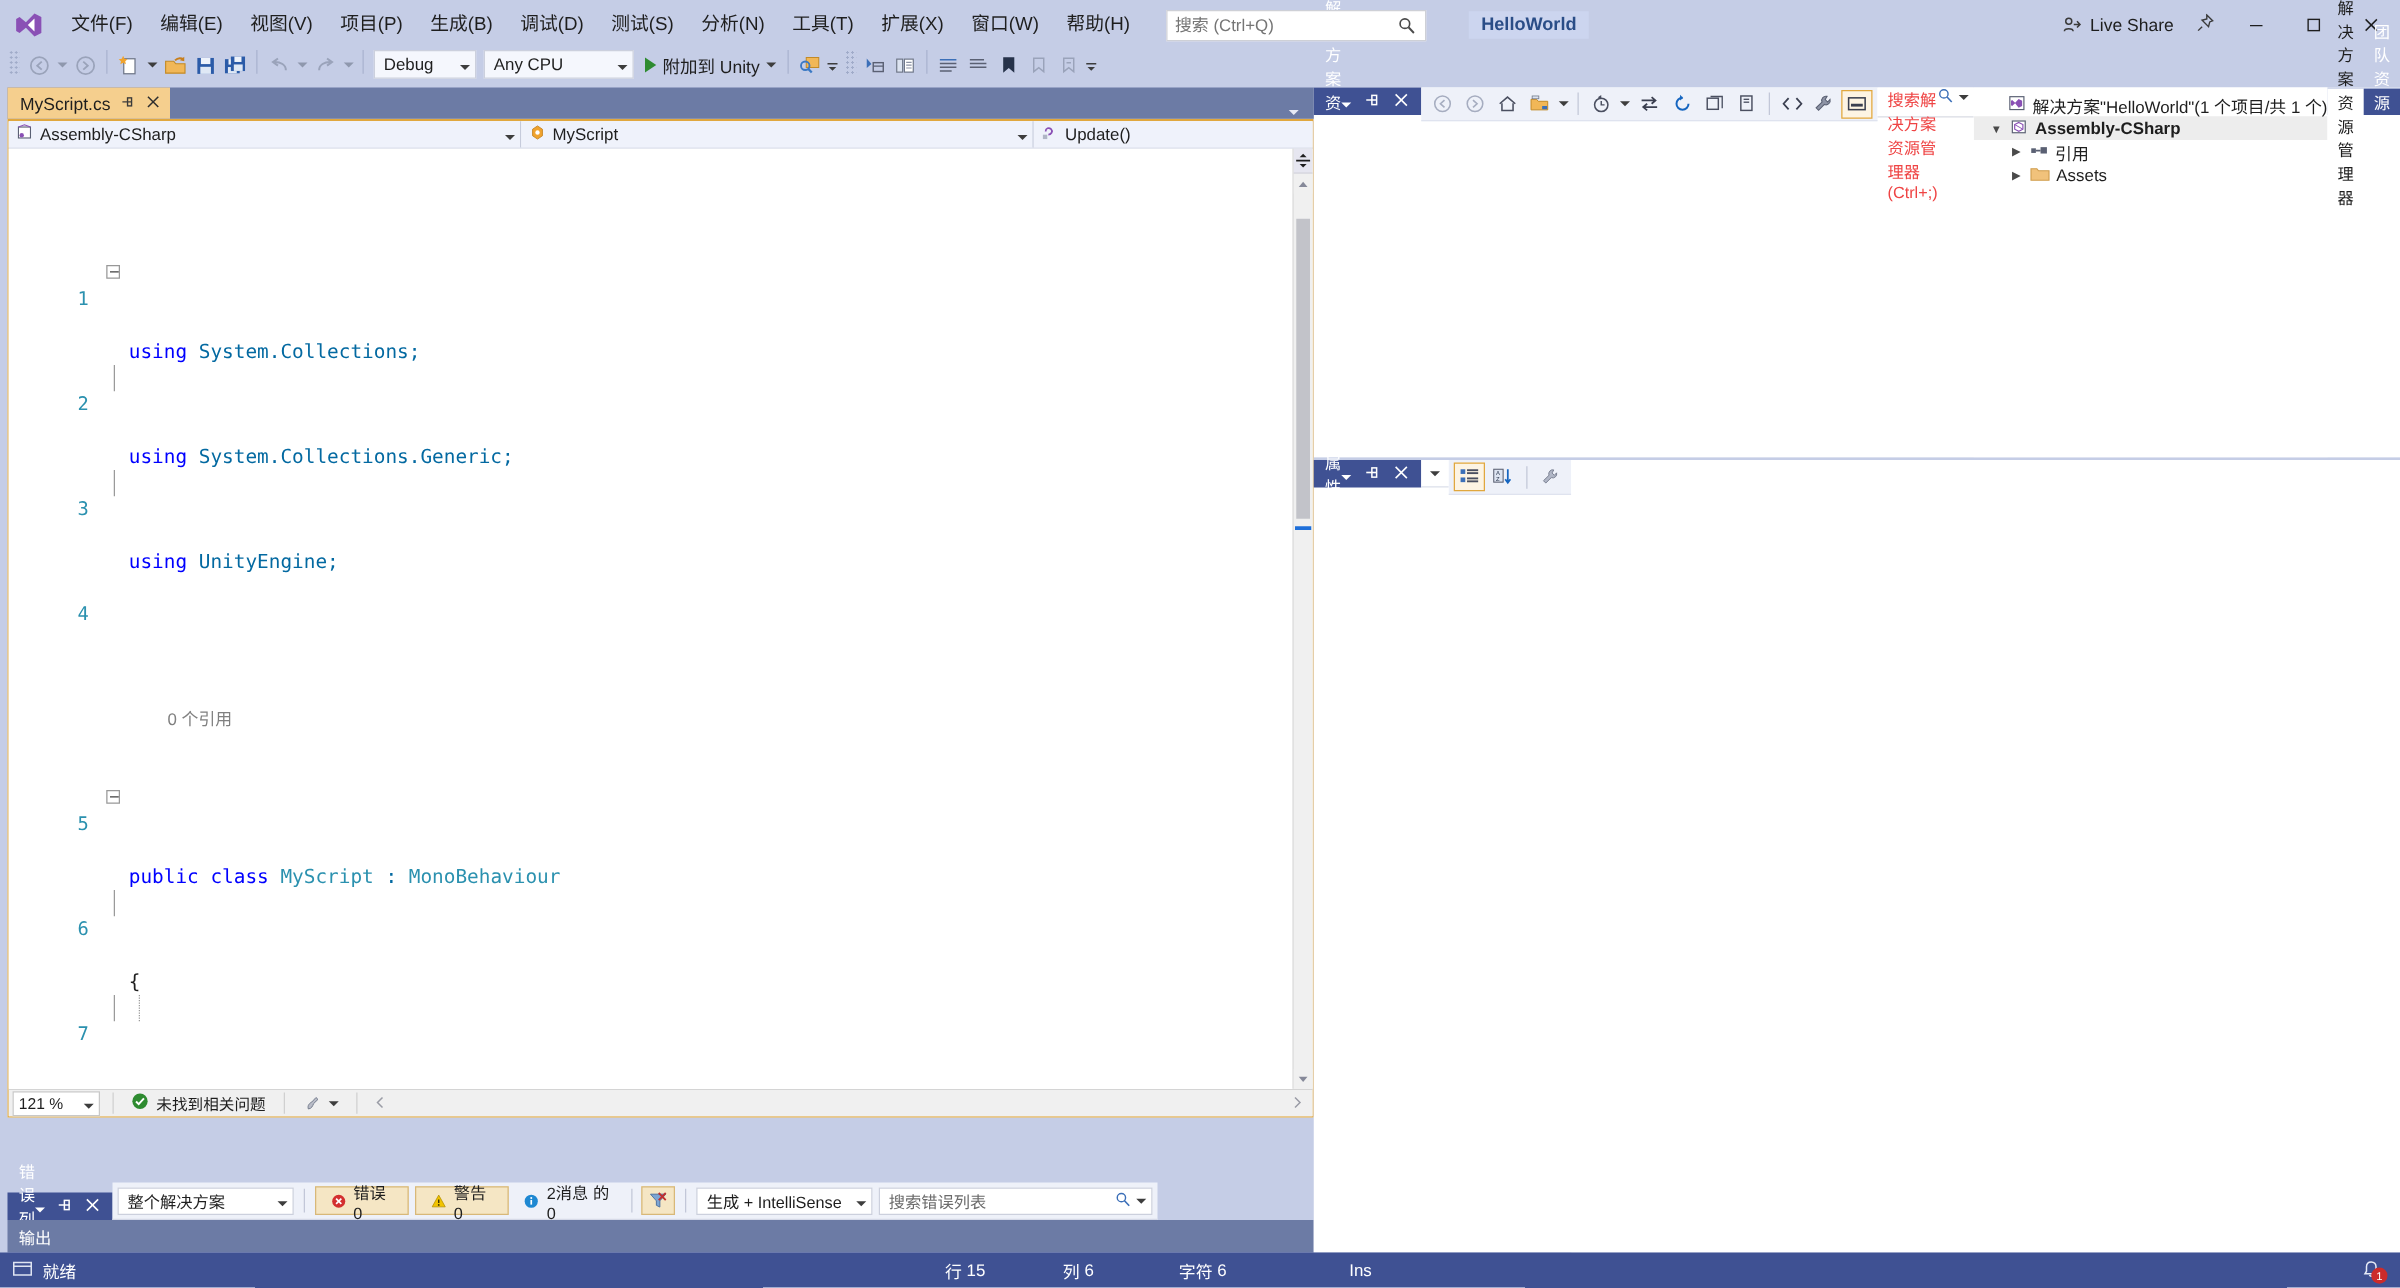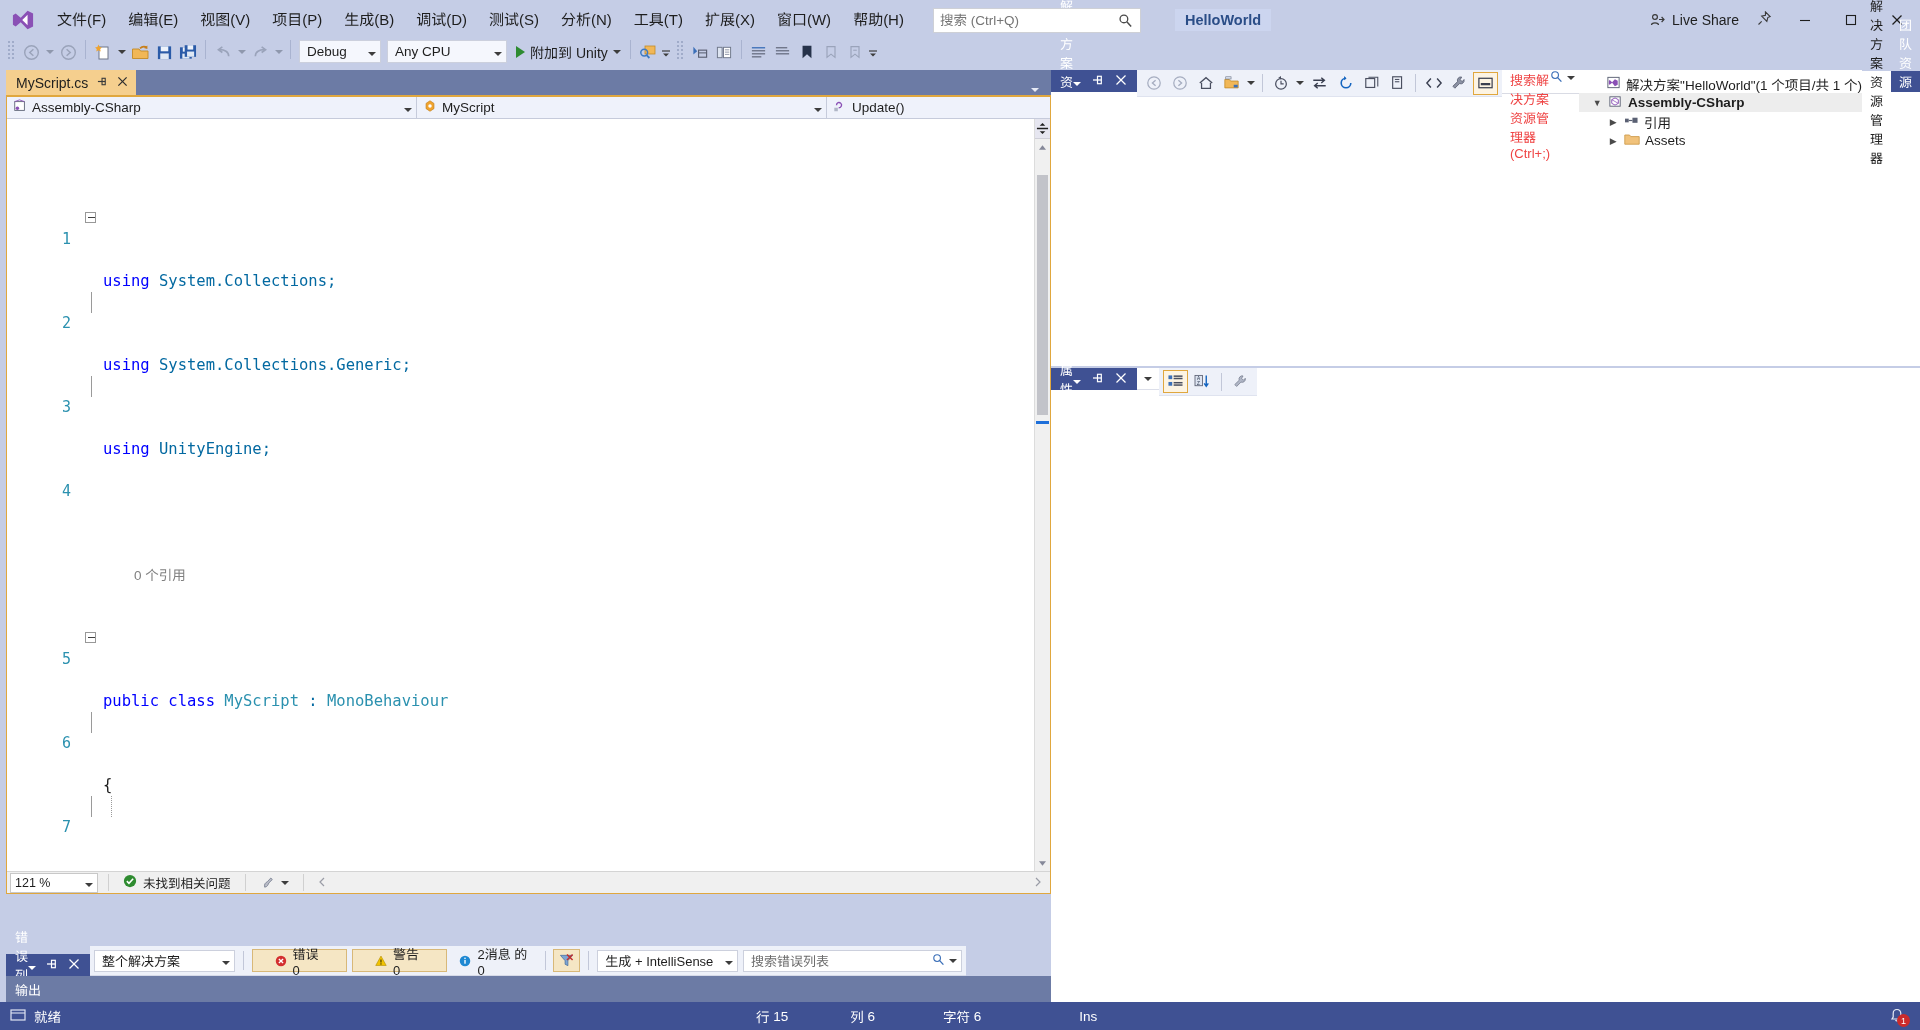--- a/index.html
+++ b/index.html
@@ -86,35 +86,35 @@
 
   .vscroll{ flex:0 0 16px; background:#f0f0f0; border-left:1px solid #dcdcdc; position:relative; }
   .vs-split{ height:20px; background:#e6e6f0; border-bottom:1px solid #cfcfd8; display:flex;
              align-items:center; justify-content:center; }
   .vs-up,.vs-dn{ height:16px; display:flex; align-items:center; justify-content:center; background:#f0f0f0;}
   .vs-thumb{ position:absolute; left:2px; right:2px; background:#c2c3c9; }
   .vs-mark{ position:absolute; left:1px; right:1px; height:3px; background:#1e6fd9; }
 
   .editstatus{ height:22px; background:#f0f0f0; border-top:1px solid #d4d4d4; display:flex;
                align-items:center; flex:0 0 22px; font-size:12.5px; color:#1e1e1e; }
-  .zoombox{ width:88px; height:20px; background:#fff; border:1px solid #c8c8c8; display:flex;
+  .zoombox{ width:70px; height:20px; background:#fff; border:1px solid #c8c8c8; display:flex;
             align-items:center; padding:0 4px; margin-left:3px; }
   .es-sep{ width:1px; height:17px; background:#d0d0d0; margin:0 10px; }
   .es-item{ display:flex; align-items:center; gap:6px; padding:0 4px; }
 
   
   .errpanel{ flex:0 0 78px; display:flex; flex-direction:row; margin-top:4px;align-items:flex-end; }
   .errhdr{ height:22px; background:#3f5193; color:#fff; display:flex; align-items:center;
            padding:0 4px 0 9px; font-size:13px; flex:0 0 22px;}
   .errhdr .acts{ margin-left:auto; display:flex; align-items:center; gap:10px; padding-right:6px; }
   .errtb{ height:30px; background:#eef1f9; display:flex; align-items:center; gap:5px;
           padding:0 4px; flex:0 0 30px; border-bottom:1px solid #d6dae8;}
   .errcombo{ height:22px; background:#fff; border:1px solid #ccd0dd; display:flex; align-items:center;
              padding:0 4px 0 7px; font-size:13px; }
-  .chipbtn{ height:23px; display:flex; align-items:center; gap:6px; padding:0 22px; font-size:13px;
+  .chipbtn{ height:23px; display:flex; align-items:center; gap:6px; padding:0 12px; font-size:13px;
             background:#f5e6c4; border:1px solid #d8b878; cursor:default; }
   .plainbtn{ height:23px; display:flex; align-items:center; gap:6px; padding:0 7px; font-size:13px; cursor:default;}
   .err-sep{ width:1px; height:19px; background:#c2c7d8; margin:0 3px; }
   .errsearch{ margin-left:auto; width:250px; height:22px; background:#fff; border:1px solid #ccd0dd;
               display:flex; align-items:center; padding:0 4px 0 7px; font-size:13px; color:#6b6b6b;}
   .errbody{ flex:1 1 auto; background:#fff; }
 
   
   .outstrip{ flex:0 0 26px; background:#6c7ba5; display:flex; align-items:center; padding-left:9px;
              color:#fff; font-size:13px; }

